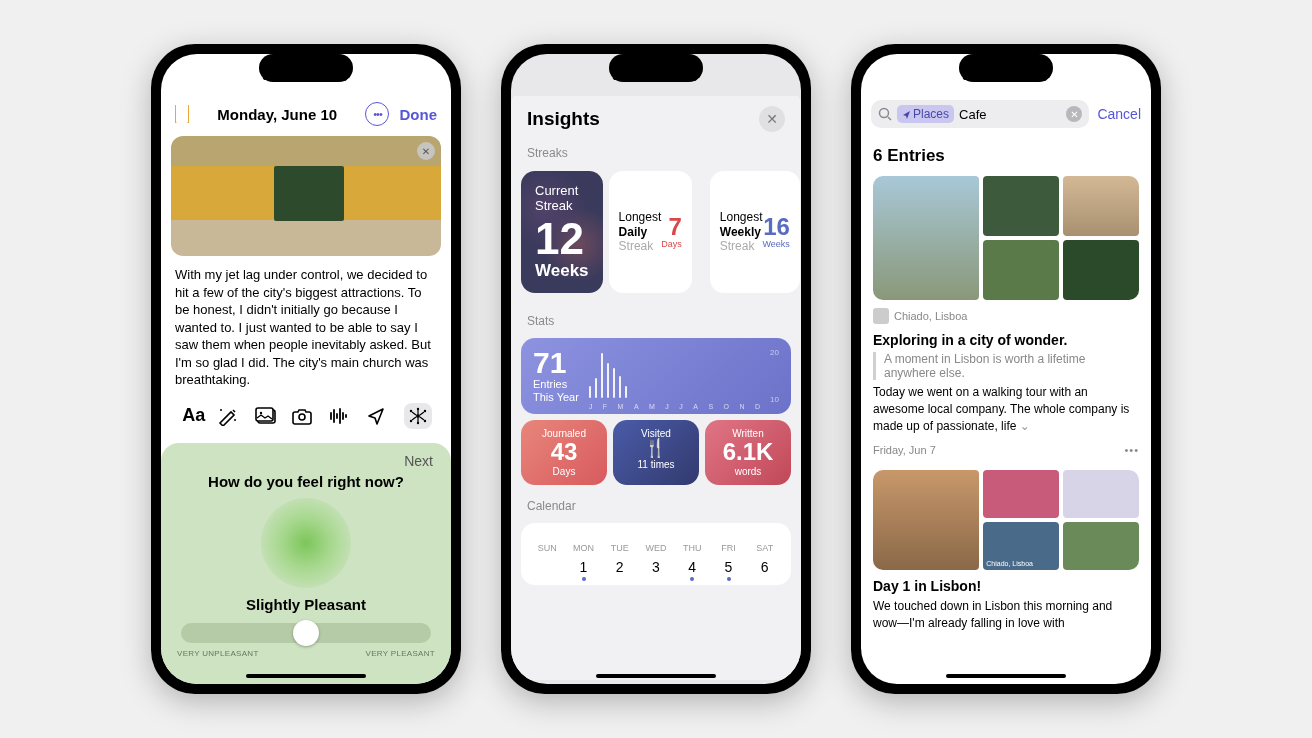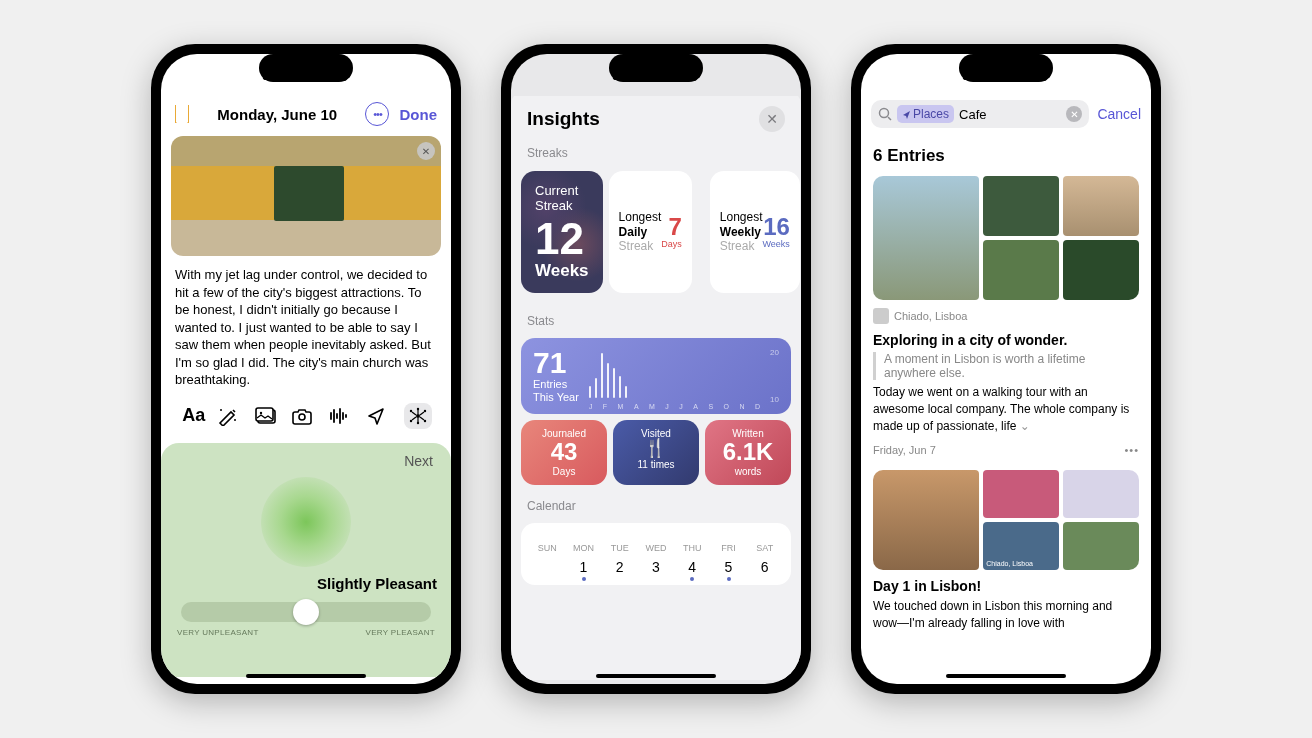--- a/index.html
+++ b/index.html
@@ -24,21 +24,21 @@
   .photo .x{position:absolute;top:6px;right:6px;width:18px;height:18px;background:rgba(200,200,200,.9);border-radius:50%;display:flex;align-items:center;justify-content:center;font-size:10px;color:#555}
   .photo::after{content:"";position:absolute;top:25%;left:38%;width:70px;height:55px;background:#2d4a2d;border-radius:2px}
   .entry-text{padding:6px 14px;font-size:13px;line-height:1.35}
   .toolbar1{display:flex;justify-content:space-around;align-items:center;padding:8px 14px;font-size:18px}
   .toolbar1 span{width:28px;text-align:center}
   .mood-card{margin:6px 0 0;background:#cde3c2;border-radius:18px 18px 0 0;padding:10px 14px 40px;position:relative}
   .mood-card .nxt{text-align:right;font-size:14px;color:#555;padding-right:4px}
   .mood-q{text-align:center;font-weight:600;font-size:15px;margin-top:4px}
   .mood-viz{width:90px;height:90px;margin:8px auto;position:relative}
   .mood-viz div{position:absolute;inset:0;border-radius:50%;background:radial-gradient(circle,#7cc65a 0%,#a8d88f 40%,rgba(168,216,143,.3) 70%,transparent 80%)}
-  .mood-label{text-align:right;font-weight:600;font-size:15px}
+  .mood-label{text-align:center;font-weight:600;font-size:15px}
   .slider{margin:10px 6px 0;height:20px;background:#b5cba8;border-radius:10px;position:relative}
   .slider-thumb{position:absolute;top:-3px;width:26px;height:26px;background:#fff;border-radius:50%;box-shadow:0 1px 3px rgba(0,0,0,.3)}
   .slider-labels{display:flex;justify-content:space-between;font-size:8px;letter-spacing:.3px;color:#667a5c;margin-top:6px;padding:0 2px}
 
   
   .sheet-bg{background:#f1f1f3;height:100%;border-radius:12px 12px 0 0;margin-top:-4px;padding-top:4px}
   .sheet-hdr{display:flex;justify-content:space-between;align-items:center;padding:10px 16px}
   .sheet-hdr h2{margin:0;font-size:19px;font-weight:700}
   .close-x{width:26px;height:26px;background:#e0e0e2;border-radius:50%;display:flex;align-items:center;justify-content:center;color:#7a7a7e;font-size:14px}
   .sect-label{font-size:12px;color:#8a8a8e;padding:4px 16px}
@@ -188,20 +188,21 @@
               <circle cx="10" cy="16" r="1.2" fill="#000"></circle>
               <circle cx="3" cy="4" r="1.2" fill="#000"></circle>
               <circle cx="17" cy="4" r="1.2" fill="#000"></circle>
               <circle cx="3" cy="14" r="1.2" fill="#000"></circle>
               <circle cx="17" cy="14" r="1.2" fill="#000"></circle>
             </svg>
         </span>
       </div>
       <div class="mood-card">
         <div class="nxt">Next</div>
+        <div class="mood-q">How do you feel right now?</div>
         <div class="mood-viz">
             <div></div>
           </div>
         <div class="mood-label">Slightly Pleasant</div>
         <div class="slider">
           <div class="slider-thumb" style="left:calc(50% - 13px)"></div>
         </div>
         <div class="slider-labels">
           <span>VERY UNPLEASANT</span>
           <span>VERY PLEASANT</span>

